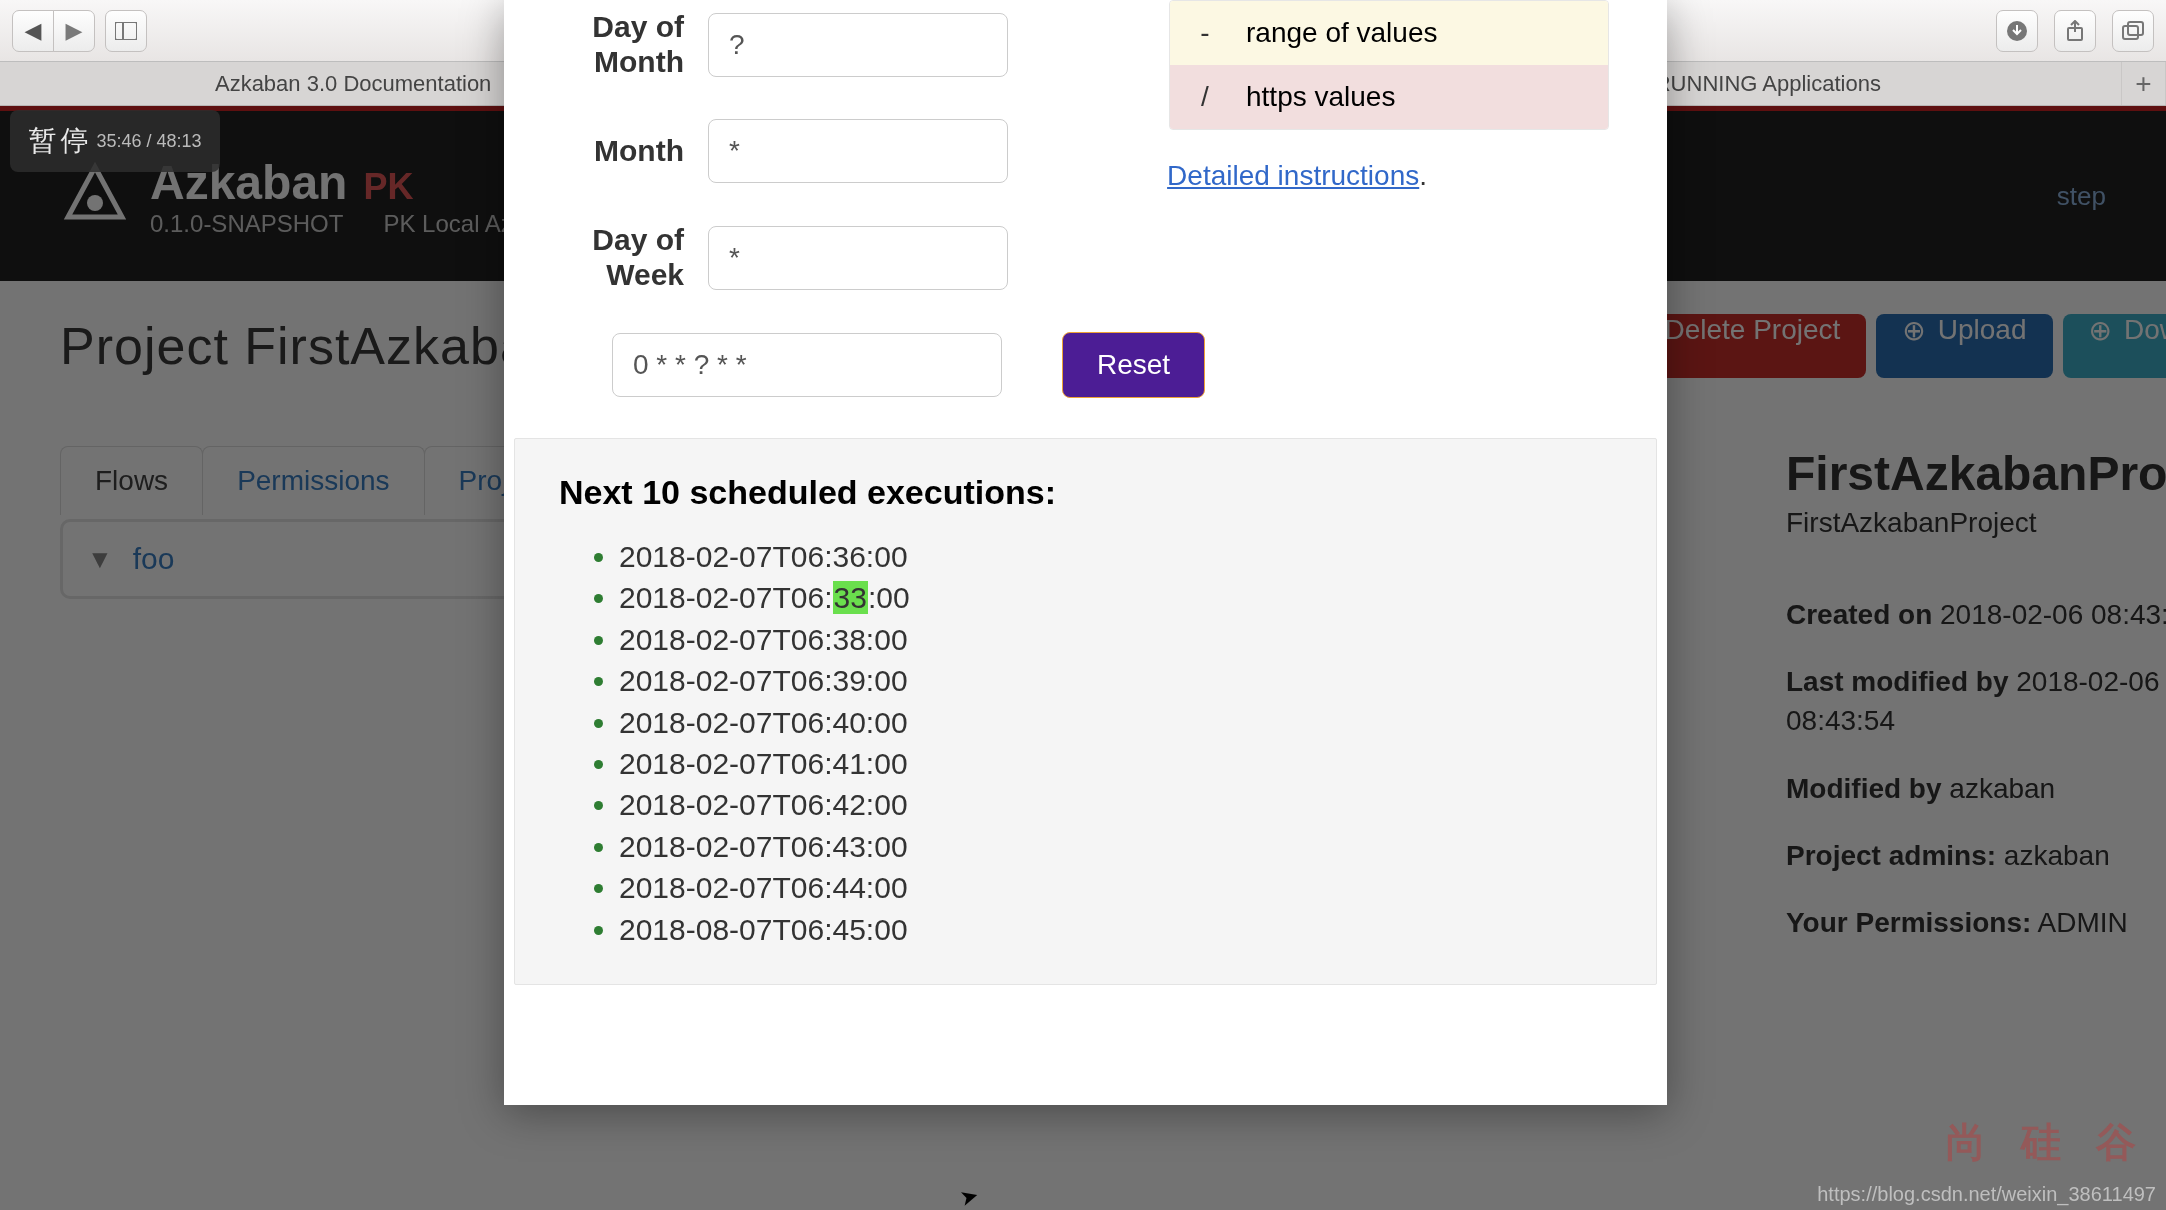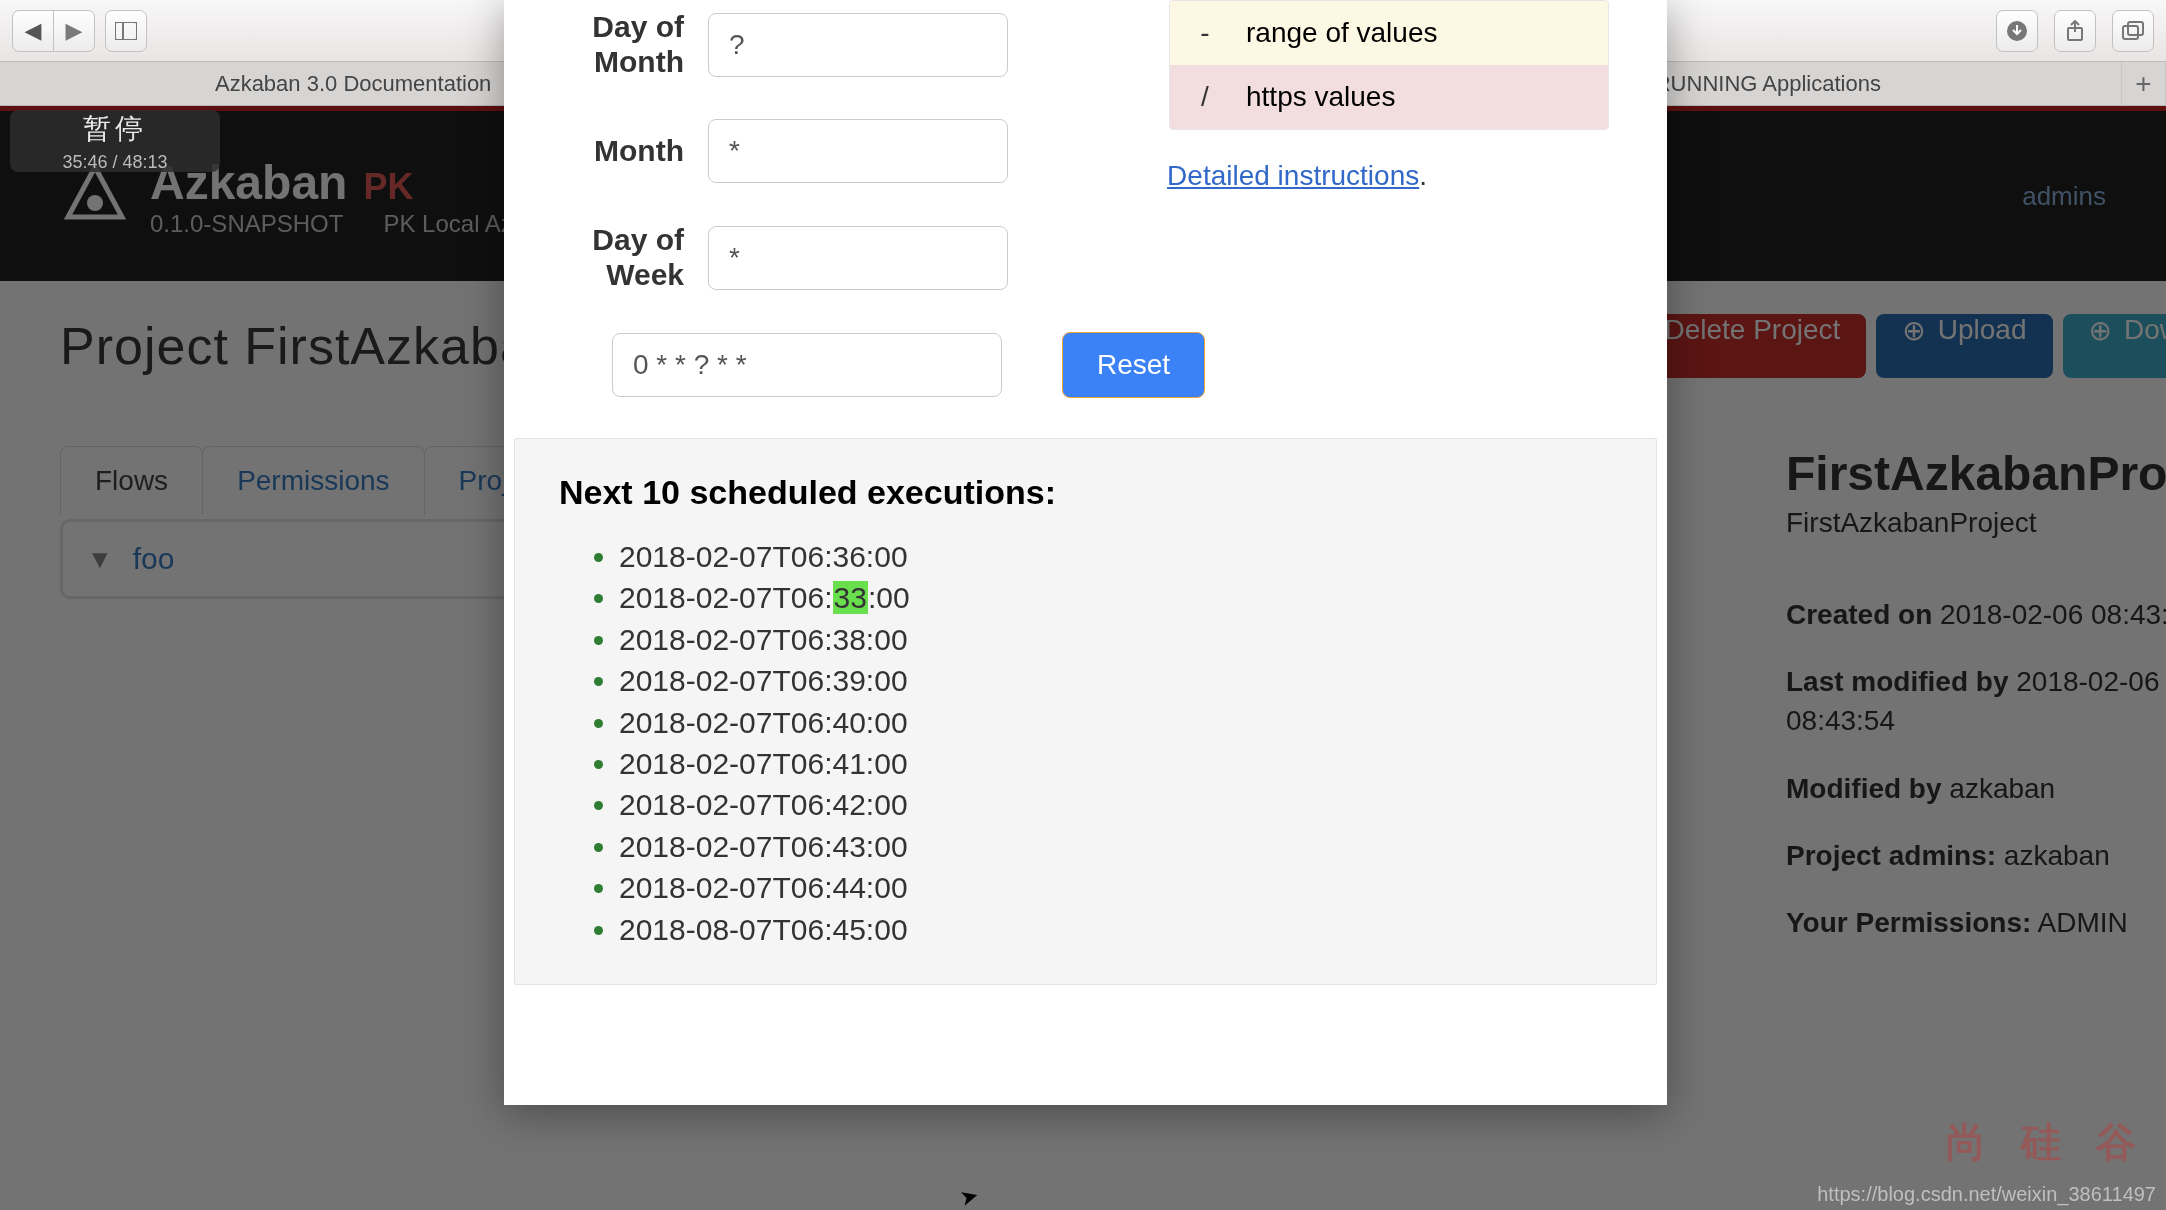--- a/index.html
+++ b/index.html
@@ -56,36 +56,36 @@
   .side-panel .kv{ font-size:28px; margin:28px 0; line-height:1.4;}
   .side-panel .kv b{font-weight:700;}
 
   
   .modal{ position:absolute; left:504px; top:0; width:1163px; background:#fff; box-shadow:0 8px 40px rgba(0,0,0,.35); padding:0 0 120px 0; z-index:50;}
   .modal-body{ padding:0 54px;}
   .row{ display:flex; align-items:center; margin-bottom:40px;}
   .row label{ width:150px; text-align:right; font-size:30px; font-weight:700; color:#333; padding-right:24px; line-height:1.15;}
   .inp{ width:300px; height:64px; border:1px solid #ccc; border-radius:8px; font-size:28px; padding:0 20px; color:#555; background:#fff;}
   .cron-inp{ width:390px;}
-  .btn-reset{ margin-left:60px; height:66px; padding:0 34px; background:#3b82f6; border:1px solid #eea236; color:#fff; font-size:28px; border-radius:8px;}
+  .btn-reset{ margin-left:60px; height:66px; padding:0 34px; background:#4c1d95; border:1px solid #eea236; color:#fff; font-size:28px; border-radius:8px;}
   .hint-box{ position:absolute; right:58px; top:0; width:440px; border:1px solid #e6e6e6; border-radius:4px; overflow:hidden;}
   .hint-row{ display:flex; padding:16px 22px; gap:28px; font-size:28px;}
   .hr-range{ background:#fcf8e3;}
   .hr-step{ background:#f2dede;}
   .hint-sym{ width:26px; text-align:center; color:#333;}
   .detail-link{ position:absolute; right:240px; top:160px; font-size:28px; color:#3168c9; text-decoration:underline;}
   .detail-link::after{content:'.'; color:#333; text-decoration:none; display:inline-block;}
   .exec-box{ margin:20px 10px 0 10px; background:#f5f5f5; border:1px solid #e4e4e4; border-radius:2px; padding:34px 44px;}
   .exec-box h3{ font-size:34px; font-weight:700; margin-bottom:24px;}
   .exec-box ul{ list-style:disc; padding-left:60px;}
   .exec-box li{ font-size:30px; line-height:1.38; color:#333;}
   .exec-box li::marker{ color:#2e7d32;}
   .hl{ background:#6adf4d; padding:0 1px;}
 
-  .video-overlay{ position:absolute; top:110px; left:10px; width:210px; height:62px; background:rgba(45,45,45,.85); border-radius:8px; display:flex;flex-direction:column;align-items:center;justify-content:center; gap:4px; z-index:90; color:#ddd;}
+  .video-overlay{ position:absolute; top:110px; left:10px; width:210px; height:62px; background:rgba(45,45,45,.85); border-radius:8px; display:flex;align-items:center;justify-content:center; gap:4px; z-index:90; color:#ddd;}
   .video-overlay .p{ font-size:28px; color:#e9e9e9; letter-spacing:4px;}
   .video-overlay .t{ font-size:18px; color:#bbb;}
   .cursor{ position:absolute; left:960px; top:1184px; font-size:22px; color:#000; z-index:95; transform:rotate(-15deg);}
   .watermark{ position:absolute; right:10px; bottom:4px; font-size:20px; color:#bfbfbf; z-index:96;}
   .redmark{ position:absolute; right:18px; bottom:40px; font-size:40px; color:rgba(210,40,40,.35); letter-spacing:12px; z-index:96; font-weight:700;}
 </style>
 </head>
 <body>
 
 <div class="chrome">
@@ -142,21 +142,21 @@
           <circle cx="35" cy="42" r="8" fill="#fff"></circle>
         </svg>
       <div>
         <div><span class="az-brand">Azkaban</span><span class="az-pk">PK</span></div>
         <div style="display:flex; gap:40px;">
           <span class="az-sub">0.1.0-SNAPSHOT</span>
           <span class="az-sub">PK Local Azk</span>
         </div>
       </div>
     </div>
-    <div class="az-right">admins</div>
+    <div class="az-right">step</div>
   </div>
 
   <div class="proj-title">Project FirstAzkabanPr</div>
 
   <div class="proj-actions">
     <div class="act-btn act-del">
         <span>🗑</span>
         <span>Delete Project</span>
       </div>
     <div class="act-btn act-up">

